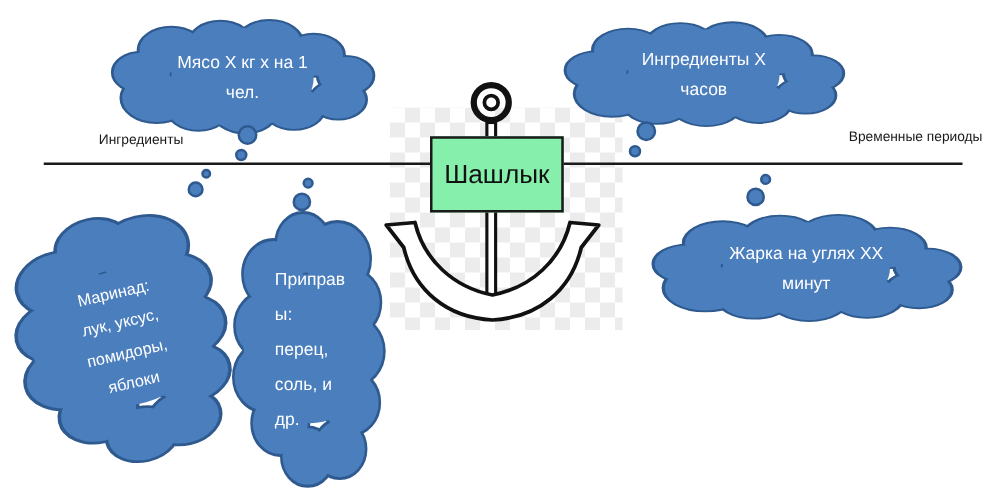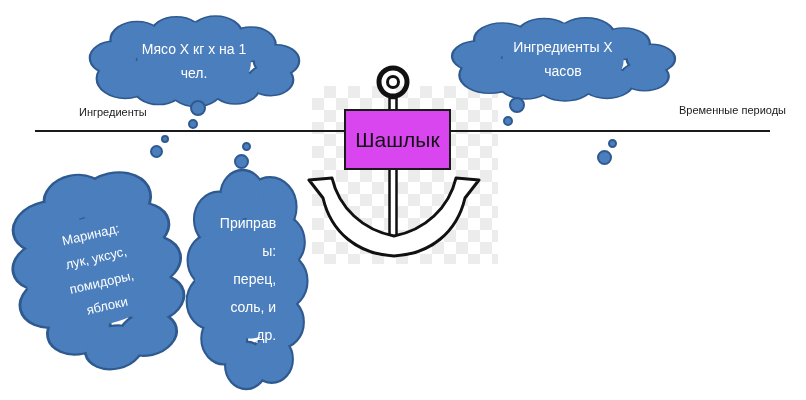--- a/index.html
+++ b/index.html
@@ -17,39 +17,39 @@
     background:var(--ink,#1a1a1a);
   }
   .axis-label{
     position:absolute;z-index:2;font-size:11px;color:var(--ink,#1a1a1a);
   }
   .axis-label--left{left:35px;top:106px;margin-left:44px;}
   .axis-label--right{right:20px;top:104px;}
   .anchor-svg{position:absolute;left:305px;top:58px;width:180px;height:210px;z-index:3;}
   .center-box{
     position:absolute;left:344px;top:109px;width:103px;height:57px;z-index:4;
-    background:#d946ef;border:2px solid var(--ink,#141414);
+    background:#86efac;border:2px solid var(--ink,#141414);
     display:flex;align-items:center;justify-content:center;
     font-size:21px;color:#111;
   }
   .cloud{position:absolute;z-index:5;}
   .cloud-svg{position:absolute;inset:0;width:100%;height:100%;overflow:visible;}
   .cloud-text{
     position:absolute;inset:0;display:flex;align-items:center;justify-content:center;
     z-index:2;pointer-events:none;
   }
   .ct{
     white-space:pre-line;text-align:center;color:var(--cloud-text,#ffffff);
     font-size:14px;line-height:1.7;position:relative;
   }
   .cloud--meat{left:86px;top:14px;width:216px;height:96px;}
   .cloud--marinating{left:448px;top:16px;width:230px;height:88px;}
   .cloud--grilling{left:518px;top:170px;width:254px;height:90px;}
   .cloud--spices{left:184px;top:166px;width:128px;height:226px;}
-  .cloud--spices .ct{text-align:right;line-height:2;}
+  .cloud--spices .ct{text-align:left;line-height:2;}
   .cloud--marinade{left:10px;top:168px;width:178px;height:205px;transform:rotate(-13deg);}
   .cloud--marinade .ct{font-size:13px;line-height:1.85;}
   .bubble{
     position:absolute;z-index:5;border-radius:50%;box-sizing:border-box;
     background:var(--cloud-fill,#4a7ebd);border:2px solid var(--cloud-stroke,#2f5a8f);
   }
 </style>
 </head>
 <body>
 
@@ -154,20 +154,29 @@
   <div class="cloud cloud--marinating">
     <svg class="cloud-svg" viewBox="0 0 220 140" preserveAspectRatio="none">
         <use href="#cloudShape"></use>
       </svg>
     <div class="cloud-text">
         <span class="ct">Ингредиенты Х
 часов</span>
       </div>
   </div>
 
+  <div class="cloud cloud--grilling">
+    <svg class="cloud-svg" viewBox="0 0 220 140" preserveAspectRatio="none">
+        <use href="#cloudShape"></use>
+      </svg>
+    <div class="cloud-text">
+        <span class="ct">Жарка на углях ХХ
+минут</span>
+      </div>
+  </div>
 
   <div class="cloud cloud--spices">
     <svg class="cloud-svg" viewBox="0 0 140 220" preserveAspectRatio="none">
         <use href="#cloudShapeTall"></use>
       </svg>
     <div class="cloud-text">
         <span class="ct">Приправ
 ы:
 перец,
 соль, и

